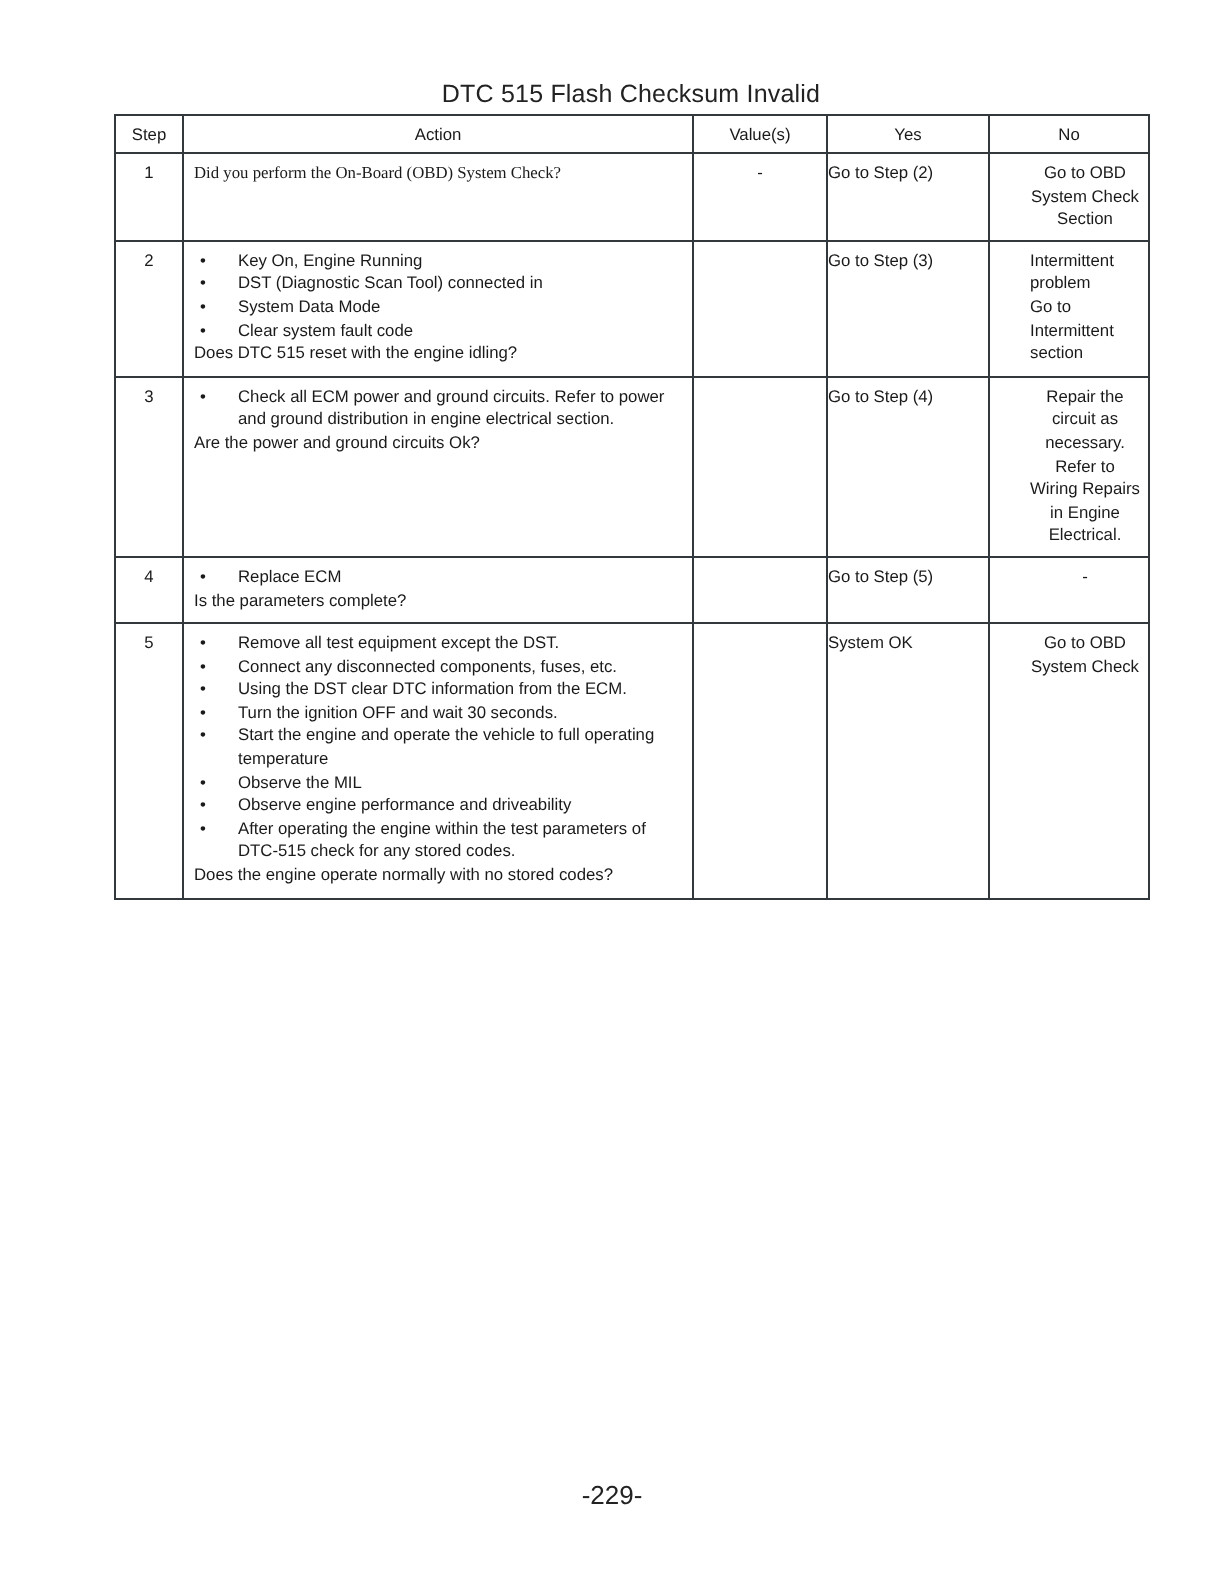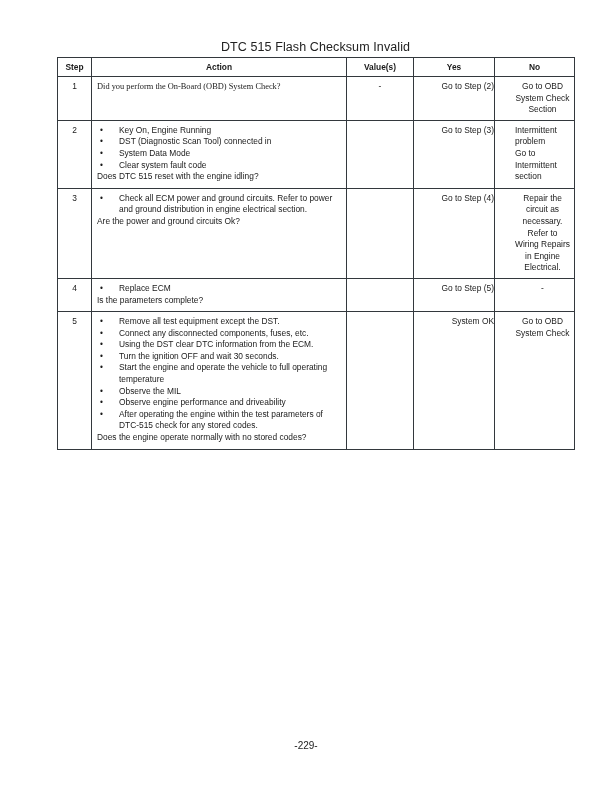--- a/index.html
+++ b/index.html
@@ -49,21 +49,21 @@
 
   .dtc-table th,
   .dtc-table td {
     border: 1px solid #33383d;
     vertical-align: top;
     padding: 0;
   }
 
   .dtc-table thead th {
     text-align: center;
-    font-weight: bold;
+    font-weight: normal;
     font-size: 8.4px;
     padding: 3px 2px 3px 2px;
     height: 12px;
     vertical-align: middle;
   }
 
   
   col.c-step   { width: 34px; }
   col.c-action { width: 255px; }
   col.c-value  { width: 67px; }
@@ -81,21 +81,21 @@
     line-height: 11.6px;
   }
 
   td.value-cell {
     text-align: center;
     padding-top: 4px;
     font-size: 8.4px;
   }
 
   td.yes-cell {
-    text-align: right;
+    text-align: left;
     padding-top: 4px;
     font-size: 8.4px;
     line-height: 11.6px;
   }
 
   td.no-cell {
     text-align: center;
     padding: 4px 3px 4px 3px;
     font-size: 8.4px;
     line-height: 11.6px;
@@ -136,21 +136,21 @@
     display: block;
     margin-left: 16px;
   }
 
   .page-number {
     position: absolute;
     left: 0;
     top: 740px;
     width: 612px;
     text-align: center;
-    font-size: 10px;
+    font-size: 13px;
     color: #222222;
   }
 </style>
 </head>
 <body>
 
 <div class="page">
 
   <div class="doc-title">DTC 515 Flash Checksum Invalid</div>
 

